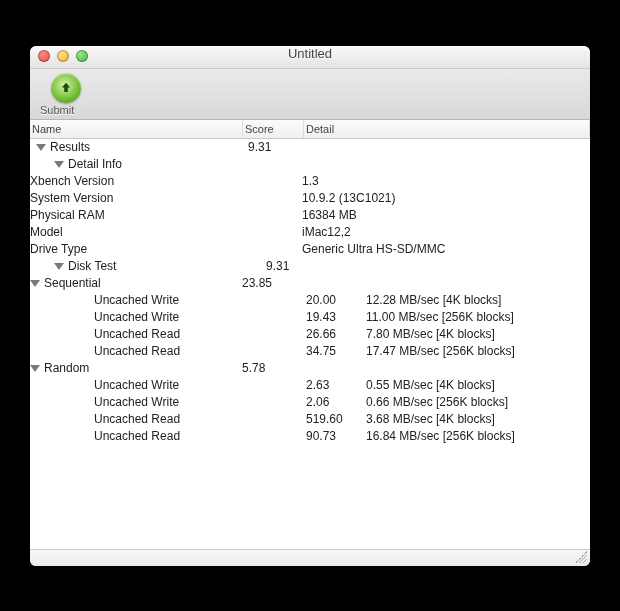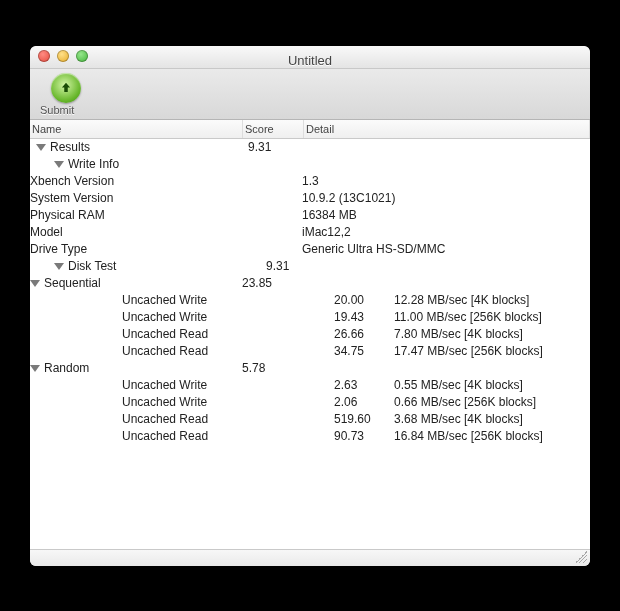--- a/index.html
+++ b/index.html
@@ -17,21 +17,21 @@
     overflow:hidden;
     display:flex;flex-direction:column;
     background:#ededed;
   }
   
   .titlebar{
     height:22px;
     background:linear-gradient(#f9f9f9,#e4e4e4);
     border-bottom:1px solid #c8c8c8;
     position:relative;
-    display:flex;align-items:flex-end;justify-content:center;
+    display:flex;align-items:flex-start;justify-content:center;
     border-top-left-radius:6px;border-top-right-radius:6px;
   }
   .traffic{
     position:absolute;left:8px;top:4px;display:flex;gap:7px;
   }
   .tl{
     width:12px;height:12px;border-radius:50%;
     box-shadow:inset 0 0 0 1px rgba(0,0,0,.25);
   }
   .tl.close{background:radial-gradient(circle at 40% 35%,#ff8b82,#e3483a);}
@@ -87,21 +87,21 @@
     height:17px;
     font-size:12px;
     color:#222;
   }
   .row .name{width:210px;display:flex;align-items:center;}
   .row .score{width:58px;padding-left:2px;}
   .row .detail{flex:1;padding-left:2px;}
   .pad1{padding-left:6px;}
   .pad2{padding-left:24px;}
   .pad3{}
-  .pad4{padding-left:92px;}
+  .pad4{padding-left:64px;}
   .disc{
     display:inline-block;width:0;height:0;
     border-left:5px solid transparent;
     border-right:5px solid transparent;
     border-top:7px solid #7a7a7a;
     margin-right:4px;flex-shrink:0;
   }
   
   .footer{
     height:16px;
@@ -151,21 +151,21 @@
         <div class="name pad1">
           <span class="disc"></span>
           <span>Results</span>
         </div>
         <div class="score">9.31</div>
         <div class="detail"></div>
       </div>
       <div class="row">
         <div class="name pad2">
           <span class="disc"></span>
-          <span>Write Info</span>
+          <span>Detail Info</span>
         </div>
         <div class="score"></div>
         <div class="detail"></div>
       </div>
       <div class="row">
         <div class="name pad3">
           <span>Xbench Version</span>
         </div>
         <div class="score"></div>
         <div class="detail">1.3</div>

